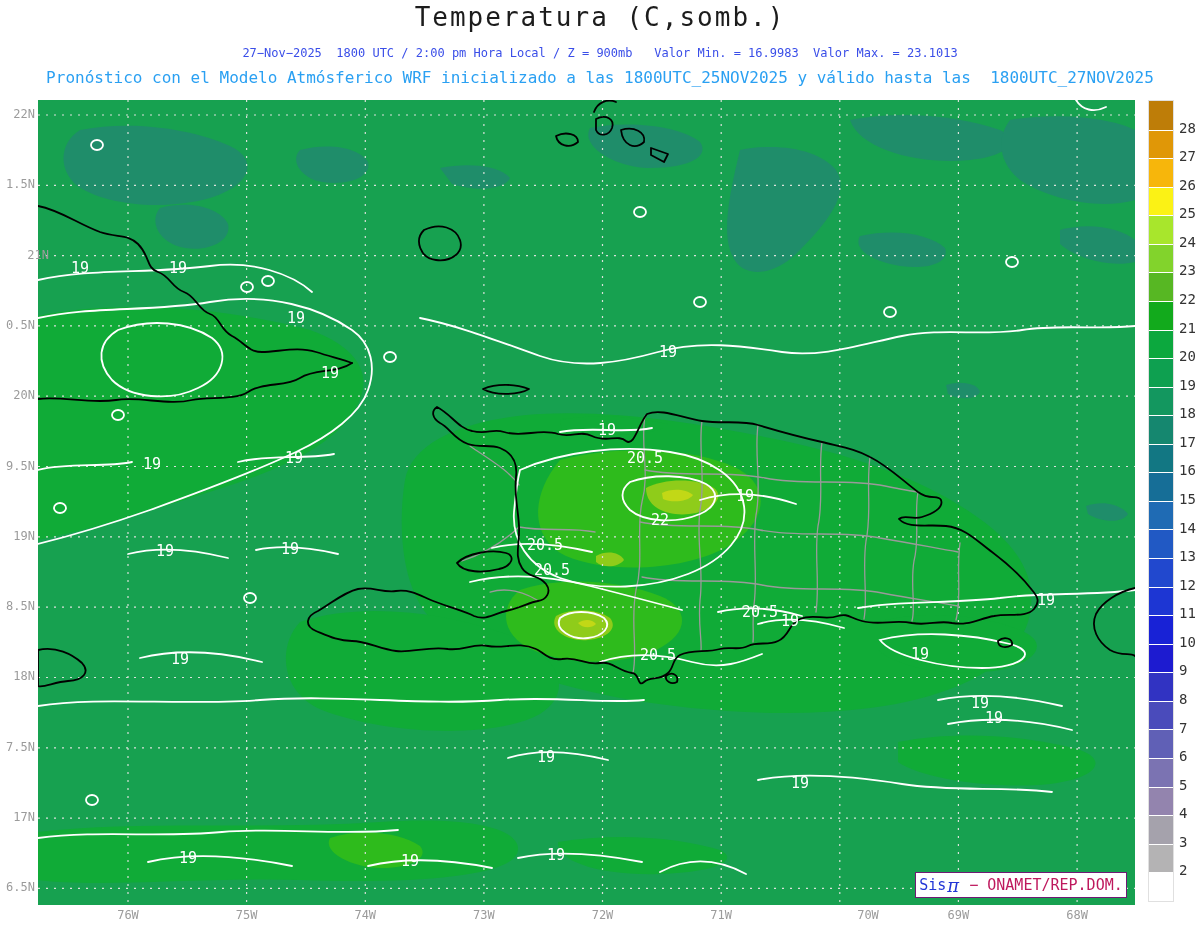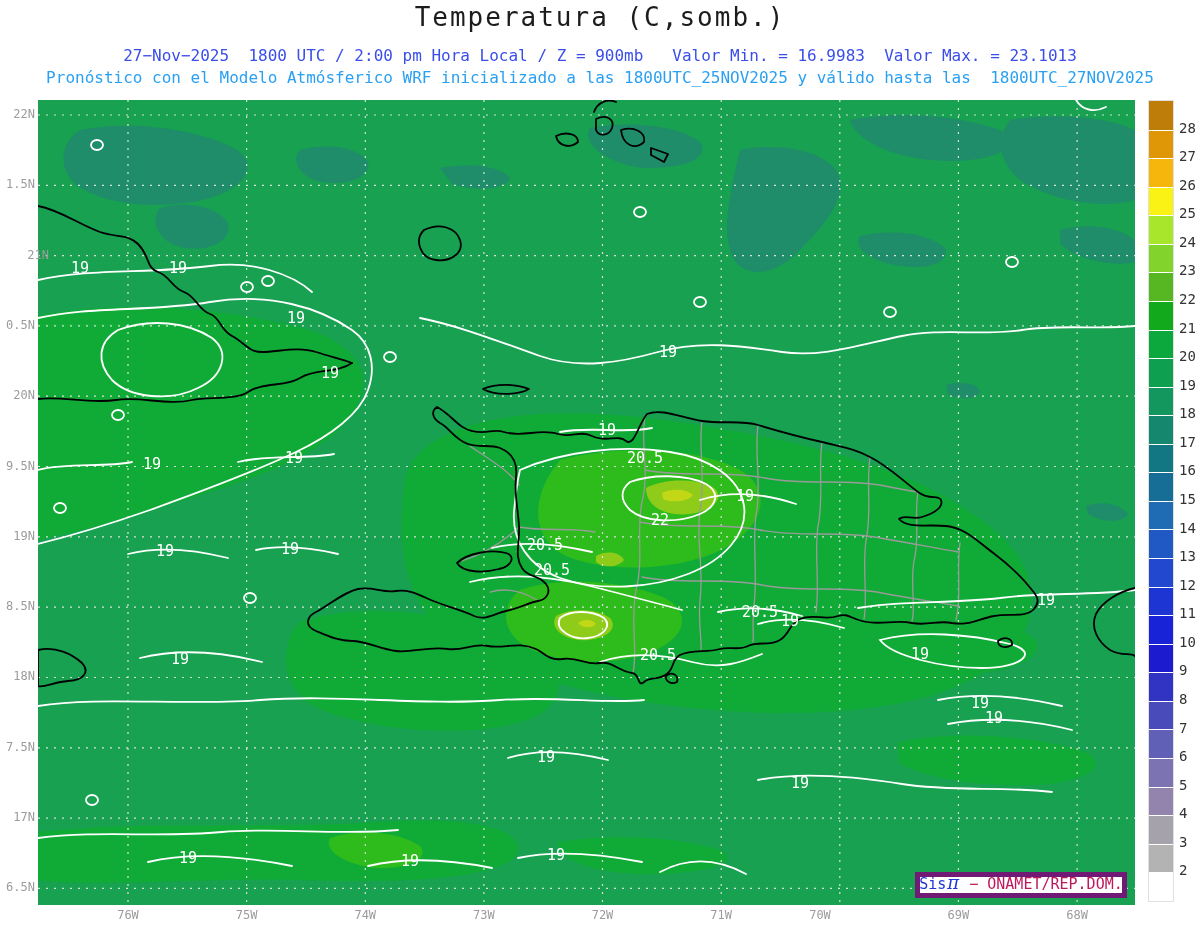--- a/index.html
+++ b/index.html
@@ -1,32 +1,32 @@
 <!DOCTYPE html>
 <html><head>
 <meta charset="utf-8">
 <style>
   html,body{margin:0;padding:0}
   body{width:1200px;height:927px;position:relative;background:#fff;overflow:hidden;
        font-family:"DejaVu Sans Mono","Liberation Mono",monospace}
   .title{position:absolute;top:2px;left:0;width:1200px;text-align:center;
          font-size:26px;letter-spacing:2px;color:#1c1c1c;white-space:pre}
   .sub1{position:absolute;top:46px;left:0;width:1200px;text-align:center;
-        font-size:16px;color:#3a4ee8;white-space:pre}
+        font-size:12px;color:#3a4ee8;white-space:pre}
   .sub2{position:absolute;top:68px;left:0;width:1200px;text-align:center;
         font-size:16px;color:#2aa0f2;white-space:pre}
   svg{position:absolute;left:0;top:0}
   .tick{position:absolute;color:#9b9b9b;font-size:12px;white-space:pre}
   .ytick{position:absolute;left:0;width:35px;text-align:right;color:#9b9b9b;font-size:12px;white-space:pre}
   .clabel{position:absolute;color:#ffffff;font-size:15px;transform:translate(-50%,-50%);white-space:pre}
   .cbtick{position:absolute;color:#333;font-size:14px}
   #colorbar{position:absolute;left:1148px;top:100px;width:24px;height:800px;border:1px solid #e0e0e0;background:#fff}
   .cbblock{width:100%;box-sizing:border-box}
   #legend{position:absolute;left:915px;top:872px;width:212px;height:26px;background:#fff;
-          border:5px solid #701a75;box-sizing:border-box;display:flex;align-items:flex-end;
+          border:1px solid #701a75;box-sizing:border-box;display:flex;align-items:center;
           justify-content:center;font-size:15px;white-space:pre}
   .sis{color:#2236d6}
   .pi{color:#2236d6;font-family:"DejaVu Serif","Liberation Serif",serif;font-style:italic;font-size:18px;margin:0 1px}
   .org{color:#be185d}
 </style>
 </head>
 <body>
 
 <div class="title">Temperatura (C,somb.)</div>
 <div class="sub1">27−Nov−2025  1800 UTC / 2:00 pm Hora Local / Z = 900mb   Valor Min. = 16.9983  Valor Max. = 23.1013</div>
@@ -226,21 +226,21 @@
   </div>
 
 <div id="legend"><span class="sis">Sis</span><span class="pi">π</span><span class="org"> − ONAMET/REP.DOM.</span></div>
 
 <span class="tick" style="left: 128px; top: 908px; transform: translateX(-50%);">76W</span>
 <span class="tick" style="left: 246.63px; top: 908px; transform: translateX(-50%);">75W</span>
 <span class="tick" style="left: 365.26px; top: 908px; transform: translateX(-50%);">74W</span>
 <span class="tick" style="left: 483.89px; top: 908px; transform: translateX(-50%);">73W</span>
 <span class="tick" style="left: 602.52px; top: 908px; transform: translateX(-50%);">72W</span>
 <span class="tick" style="left: 721.15px; top: 908px; transform: translateX(-50%);">71W</span>
-<span class="tick" style="left: 820px; top: 908px; transform: translateX(-50%);">70W</span>
+<span class="tick" style="left: 868px; top: 908px; transform: translateX(-50%);">70W</span>
 <span class="tick" style="left: 958.41px; top: 908px; transform: translateX(-50%);">69W</span>
 <span class="tick" style="left: 1077.04px; top: 908px; transform: translateX(-50%);">68W</span>
 <span class="ytick" style="top: 107px;">22N</span>
 <span class="ytick" style="top: 177.3px;">1.5N</span>
 <span class="ytick" style="top: 247.6px; padding-left: 14px;">21N</span>
 <span class="ytick" style="top: 317.9px;">0.5N</span>
 <span class="ytick" style="top: 388.2px;">20N</span>
 <span class="ytick" style="top: 458.5px;">9.5N</span>
 <span class="ytick" style="top: 528.8px;">19N</span>
 <span class="ytick" style="top: 599.1px;">8.5N</span>

